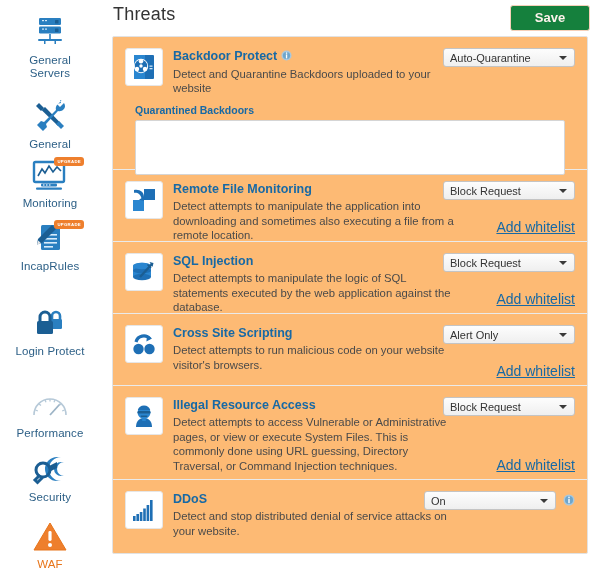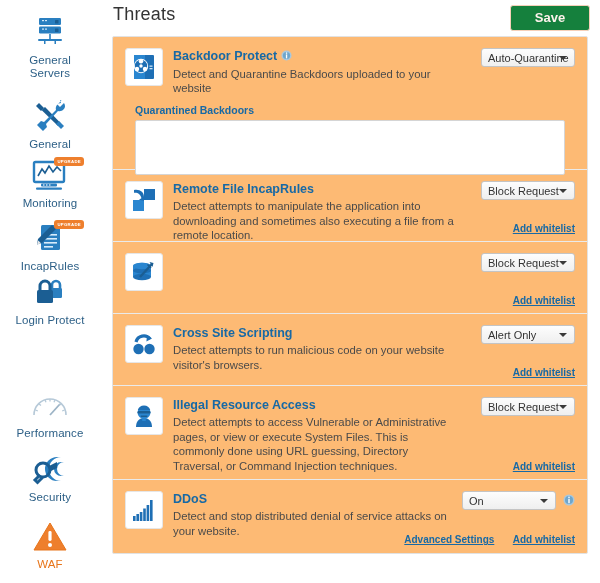--- a/index.html
+++ b/index.html
@@ -159,21 +159,21 @@
 
   .control-col {
     position: absolute;
     right: 12px;
     top: 11px;
     width: 170px;
     text-align: right;
   }
   .select-box {
     display: inline-block;
-    width: 94px;
+    width: 132px;
     height: 19px;
     background: linear-gradient(#fdfdfd, #efefef);
     border: 1px solid #c4c4c4;
     border-radius: 3px;
     box-sizing: border-box;
     position: relative;
     text-align: left;
     cursor: pointer;
     vertical-align: middle;
   }
@@ -201,22 +201,22 @@
   }
   .links-row {
     position: absolute;
     right: 12px;
     bottom: 5px;
     text-align: right;
     white-space: nowrap;
   }
   .wl-link {
     color: #1769a5;
-    font-size: 10px;
-    font-weight: bold;
+    font-size: 14px;
+    font-weight: normal;
     text-decoration: underline;
     cursor: pointer;
     margin-left: 14px;
   }
 
   
   .ql-label {
     color: #1769a5;
     font-size: 10.5px;
     font-weight: bold;
@@ -298,21 +298,21 @@
         <rect x="13" y="25.3" width="1.5" height="1.4" fill="#cfe6f7"></rect>
         <rect x="16" y="25.3" width="1.5" height="1.4" fill="#cfe6f7"></rect>
         <rect x="19" y="25.3" width="1.5" height="1.4" fill="#cfe6f7"></rect>
         <rect x="6" y="28.5" width="26" height="2.2" rx="1" fill="#2a7fc0"></rect>
       </svg>
       <div class="upgrade-badge">UPGRADE</div>
     </div>
     <div class="nav-label">Monitoring</div>
   </div>
 
-  <div class="nav-item" style="top:272px;">
+  <div class="nav-item" style="top:303px;">
     <div class="nav-icon-wrap">
       <svg width="36" height="32" viewBox="0 0 36 32">
         <path d="M20 12 v-3 a4 4 0 0 1 8 0 v3" fill="none" stroke="#2a7fc0" stroke-width="2.6"></path>
         <rect x="18" y="12" width="12" height="10" rx="1.2" fill="#2a7fc0"></rect>
         <path d="M8 14 v-4 a5 5 0 0 1 10 0 v4" fill="none" stroke="#1b5e93" stroke-width="3"></path>
         <rect x="5" y="14" width="16" height="13" rx="1.5" fill="#1b5e93"></rect>
       </svg>
     </div>
     <div class="nav-label">Login Protect</div>
   </div>
@@ -412,21 +412,21 @@
       <div class="threat-head">
         <div class="threat-icon">
           <svg width="28" height="28" viewBox="0 0 28 28">
             <path d="M14 3 h11 v11 h-11 Z" fill="#1e6fb5"></path>
             <path d="M3 14 h12 v11 h-12 Z" fill="#2a86d0"></path>
             <path d="M4 4 c6 -1 10 2 10 7 l2.5 -1.5 -2 5.5 -5.5 -1.2 2.4 -1.5 c-0.6 -4 -3.8 -6 -7.4 -5.5 z" fill="#1e6fb5"></path>
             <rect x="14" y="14" width="11" height="11" fill="#ffffff"></rect>
           </svg>
         </div>
         <div class="threat-text">
-          <span class="threat-title">Remote File IncapRules</span>
+          <span class="threat-title">Remote File Monitoring</span>
           <div class="threat-desc">Detect attempts to manipulate the application into downloading and sometimes also executing a file from a remote location.</div>
         </div>
       </div>
       <div class="control-col">
         <div class="select-box">
           <span class="sel-val">Block Request</span>
           <span class="caret"></span>
         </div>
       </div>
       <div class="links-row">
@@ -441,20 +441,24 @@
             <ellipse cx="12" cy="8" rx="9" ry="3.2" fill="#2a86d0"></ellipse>
             <rect x="3" y="8" width="18" height="11" fill="#2a86d0"></rect>
             <ellipse cx="12" cy="19" rx="9" ry="3.2" fill="#1e6fb5"></ellipse>
             <ellipse cx="12" cy="12.5" rx="9" ry="3" fill="#1e6fb5"></ellipse>
             <ellipse cx="12" cy="8" rx="9" ry="3.2" fill="#2a86d0"></ellipse>
             <path d="M10 19 L22 6" stroke="#1b5e93" stroke-width="2.4"></path>
             <path d="M19.5 4 l4 1 -1 4 z" fill="#1b5e93"></path>
             <path d="M17.5 6.5 l3.5 3.5" stroke="#1b5e93" stroke-width="1.6"></path>
           </svg>
         </div>
+        <div class="threat-text">
+          <span class="threat-title">SQL Injection</span>
+          <div class="threat-desc">Detect attempts to manipulate the logic of SQL statements executed by the web application against the database.</div>
+        </div>
       </div>
       <div class="control-col">
         <div class="select-box">
           <span class="sel-val">Block Request</span>
           <span class="caret"></span>
         </div>
       </div>
       <div class="links-row">
         <span class="wl-link">Add whitelist</span>
       </div>
@@ -535,20 +539,16 @@
         <div class="select-box">
           <span class="sel-val">On</span>
           <span class="caret"></span>
         </div><span class="ctrl-info"><svg width="12" height="12" viewBox="0 0 12 12">
               <circle cx="6" cy="6" r="5.5" fill="#a8c8de"></circle>
               <circle cx="6" cy="6" r="4" fill="#6ea6cc"></circle>
               <rect x="5.3" y="4.8" width="1.4" height="4.4" fill="#ffffff"></rect>
               <rect x="5.3" y="2.6" width="1.4" height="1.5" fill="#ffffff"></rect>
             </svg></span>
       </div>
-      <div class="links-row">
-        <span class="wl-link">Advanced Settings</span>
-        <span class="wl-link">Add whitelist</span>
-      </div>
     </div>
 
   </div>
 </div>
 
 </body></html>

